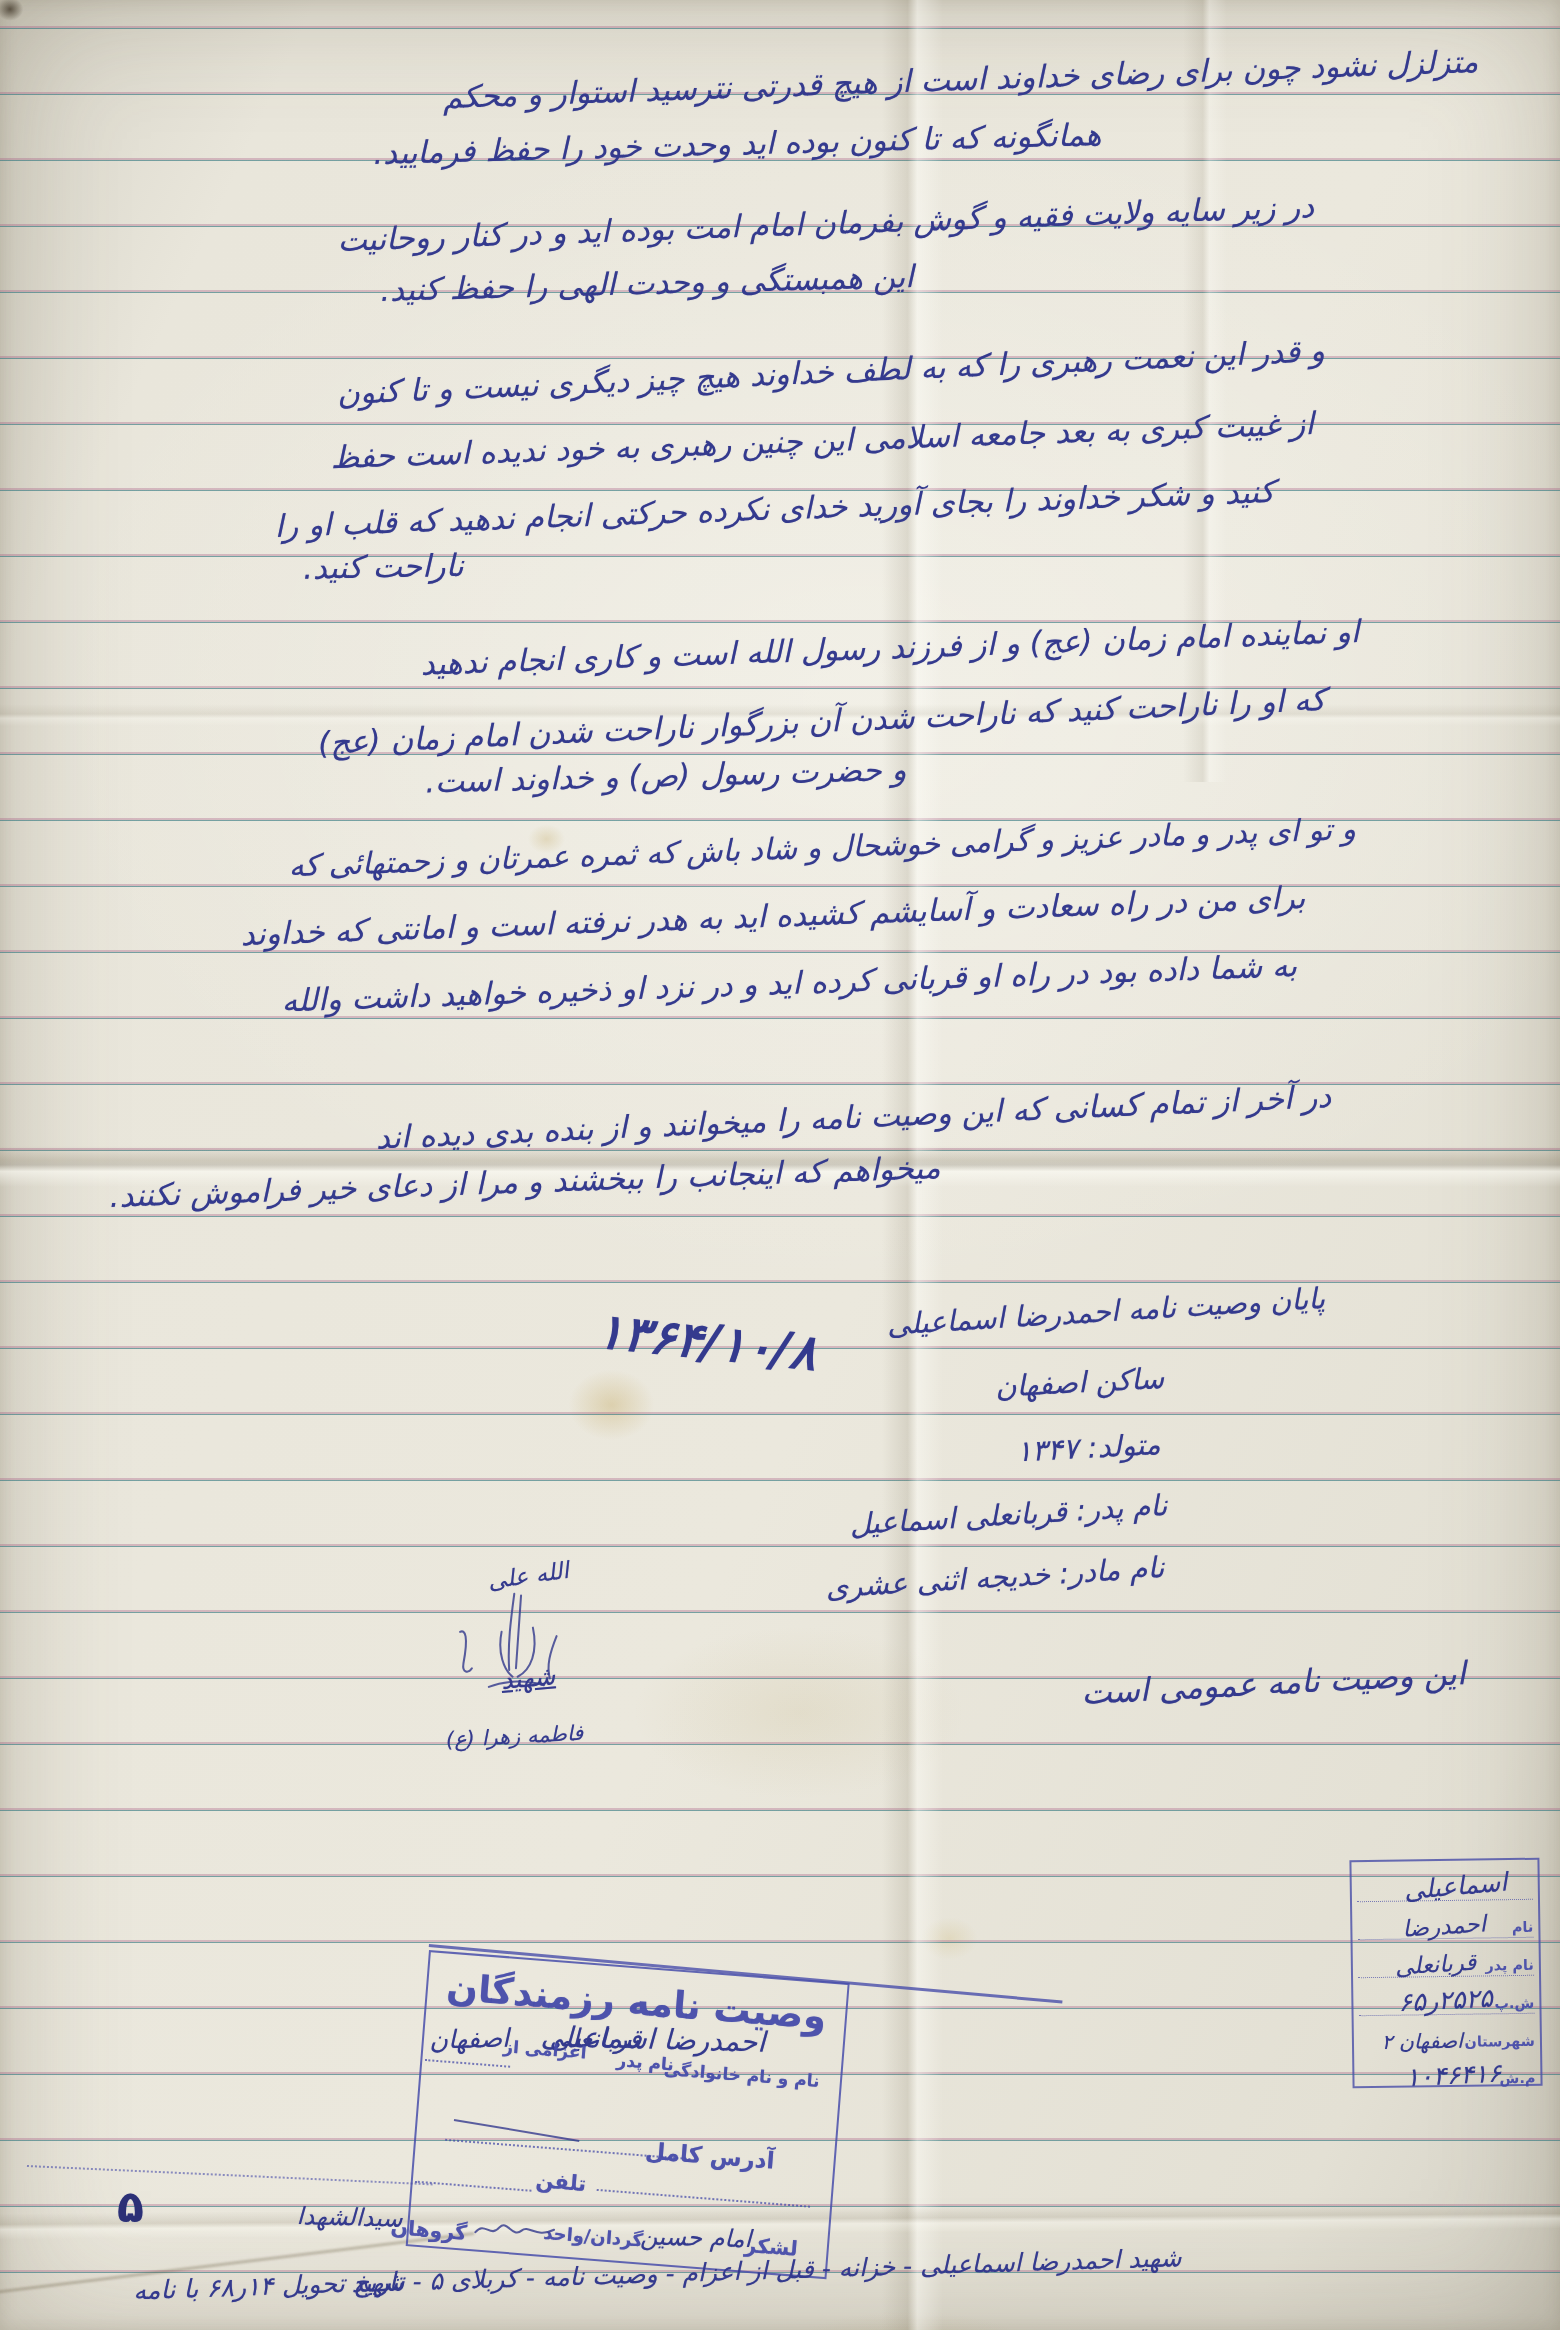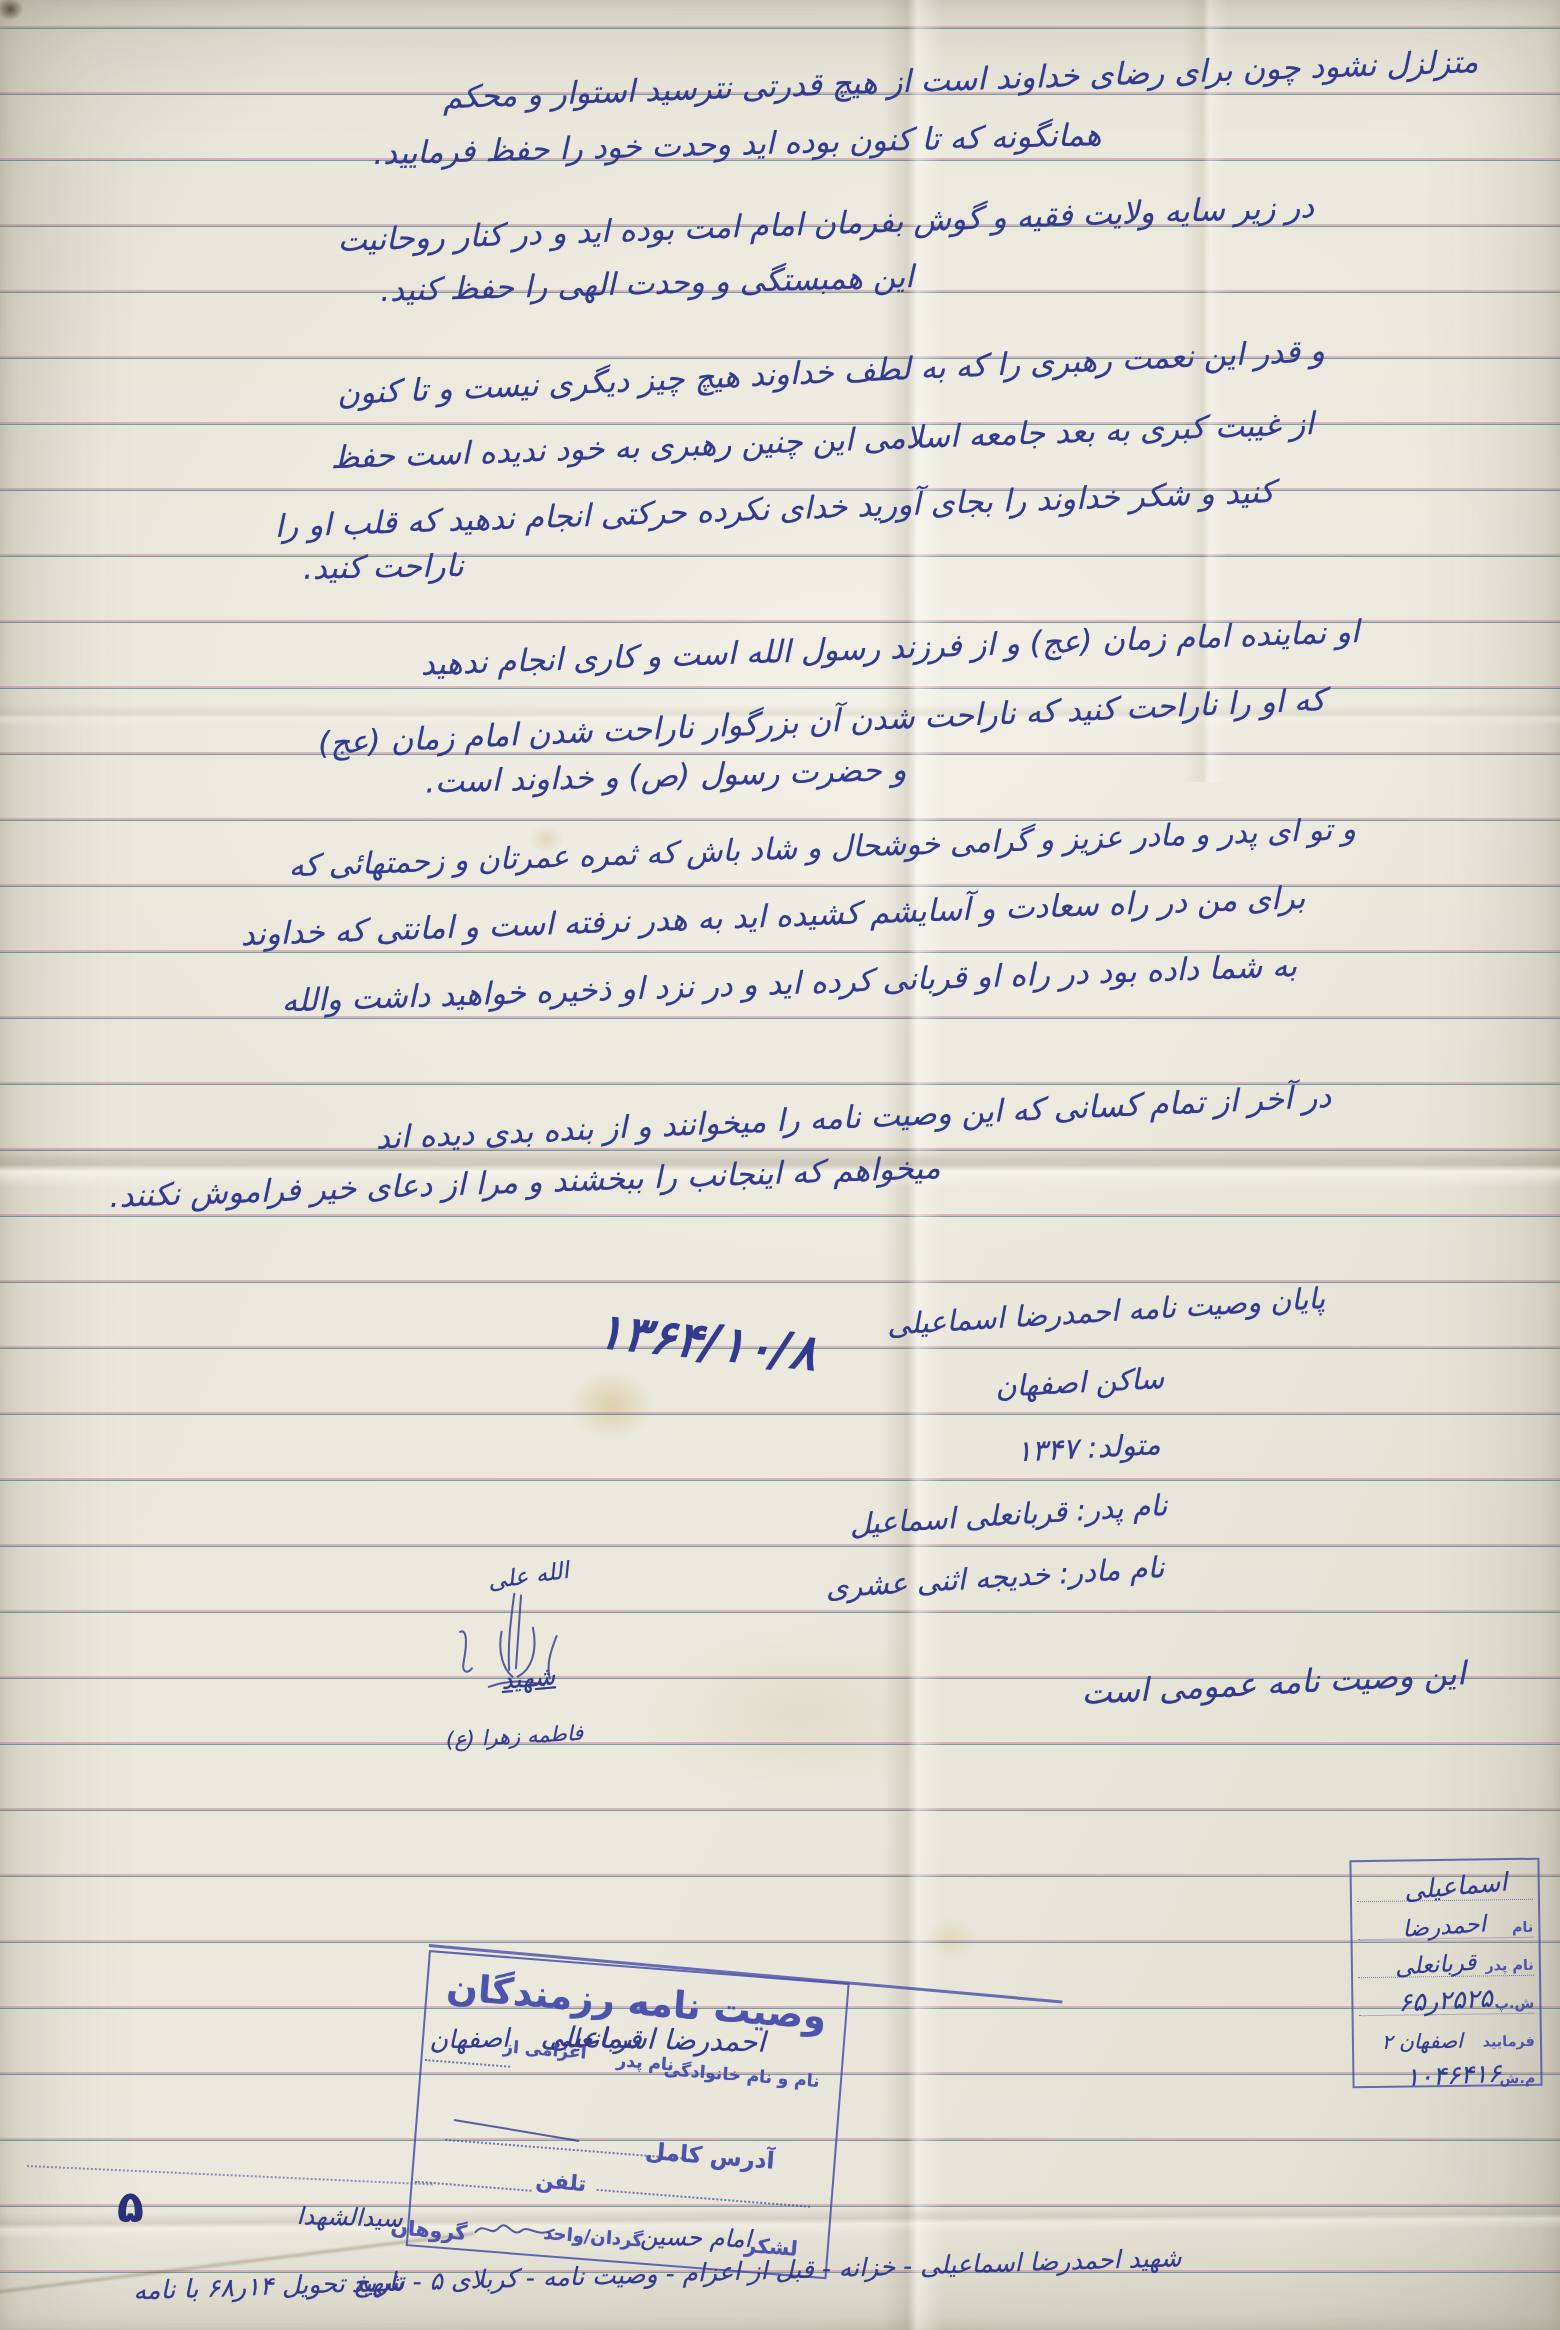--- a/index.html
+++ b/index.html
@@ -181,21 +181,21 @@
     </div>
     <div class="idrow">
       <span class="lab">نام پدر</span>
       <span class="val" style="right:58px;transform:rotate(-3deg);">قربانعلی</span>
     </div>
     <div class="idrow">
       <span class="lab">ش.پ</span>
       <span class="val" style="right:41px;font-size:25.5px;transform:rotate(-2deg);">۲۵۲۵ر۶۵</span>
     </div>
     <div class="idrow nodots">
-      <span class="lab">فرمایید</span>
+      <span class="lab">شهرستان</span>
       <span class="val" style="right:72px;font-size:20.4px;">اصفهان ۲</span>
     </div>
     <div class="idrow" style="border-bottom:none;">
       <span class="lab">م.ش</span>
       <span class="val" style="right:34px;font-size:25.5px;transform:rotate(-2deg);">۱۰۴۶۴۱۶</span>
     </div>
   </div>
 
   <div class="hw" style="top:2182px;left:117px;font-size:44px;font-weight:bold;color:#2c3076;font-style:normal;">۵</div>
   <div class="hw" style="top:2244px;right:379px;font-size:25px;transform:rotate(-1.8deg);">شهید احمدرضا اسماعیلی - خزانه - قبل از اعزام - وصیت نامه - کربلای ۵ - شهید</div>

